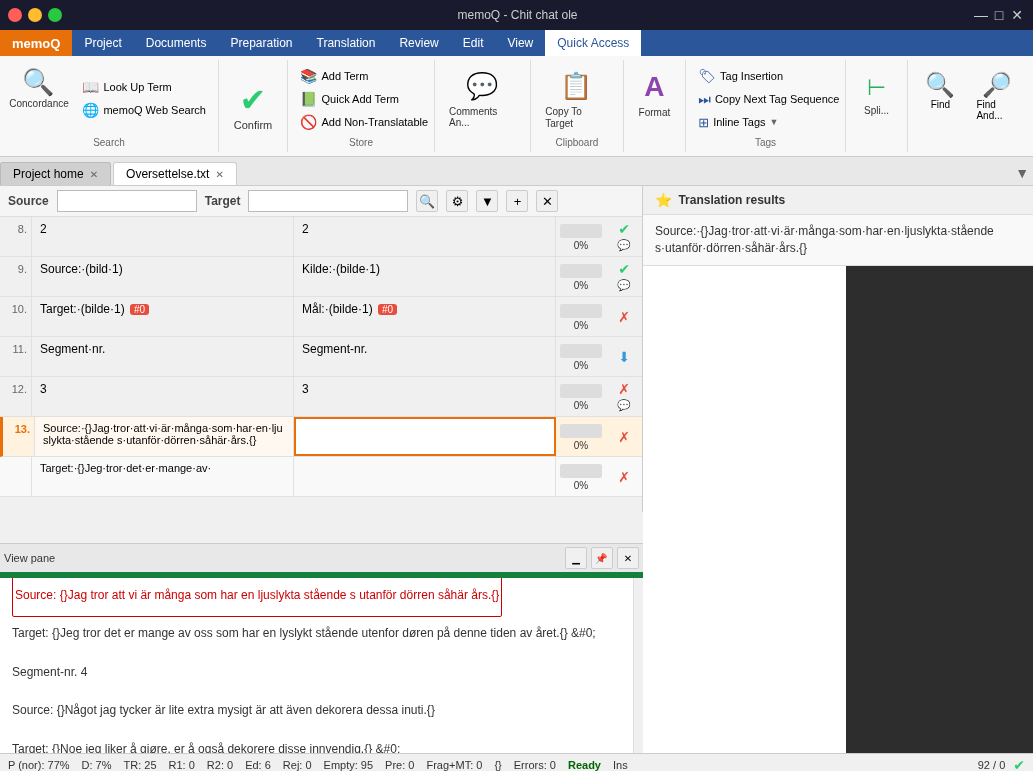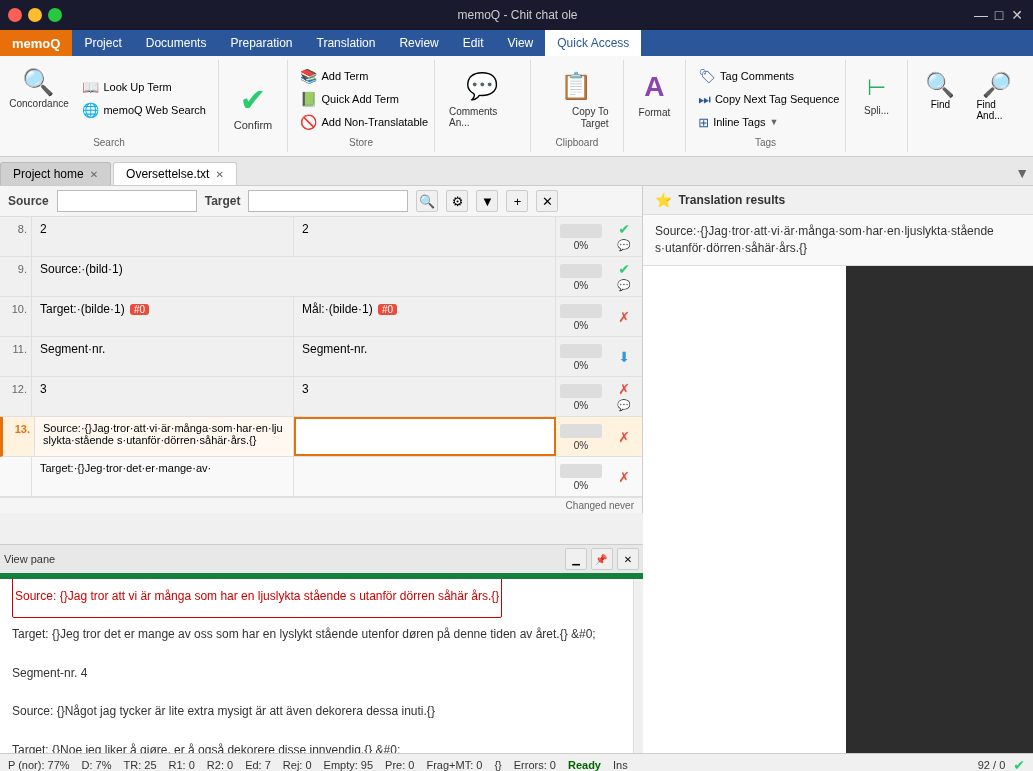--- a/index.html
+++ b/index.html
@@ -450,37 +450,37 @@
   <div class="ribbon-section" style="flex-direction:column; align-items:center; min-width:62px; padding:4px 6px;">
     <div class="big-ribbon-btn" style="flex:1;">
       <div style="font-size:26px; color:#3498db; margin-top:4px;">💬</div>
       <div style="font-size:10px; color:#333; margin-top:4px;">Comments An...</div>
     </div>
   </div>
 
   <div class="ribbon-section" style="flex-direction:column; align-items:center; min-width:62px; padding:4px 6px;">
     <div class="big-ribbon-btn" style="flex:1;">
       <div style="font-size:26px; color:#e67e22; margin-top:4px;">📋</div>
-      <div style="font-size:10px; color:#333; margin-top:4px; text-align:right; line-height:1.2;">Copy To Target</div>
+      <div style="font-size:10px; color:#333; margin-top:4px; text-align:left; line-height:1.2;">Copy To Target</div>
     </div>
     <div class="ribbon-group-label">Clipboard</div>
   </div>
 
   <div class="ribbon-section" style="flex-direction:column; align-items:center; min-width:56px; padding:4px 6px;">
     <div class="big-ribbon-btn" style="flex:1;">
       <div style="font-size:28px; color:#8e44ad; font-weight:bold; margin-top:4px;">A</div>
       <div style="font-size:10px; color:#333; margin-top:4px;">Format</div>
     </div>
   </div>
 
   <div class="ribbon-section" style="flex-direction:column; min-width:140px; padding:4px 6px;">
     <div style="display:flex; flex-direction:column; gap:3px; flex:1; justify-content:center;">
       <div class="ribbon-small-btn">
         <span class="ribbon-small-btn-icon">🏷</span>
-        <span style="font-size:11px;">Tag Comments</span>
+        <span style="font-size:11px;">Tag Insertion</span>
       </div>
       <div class="ribbon-small-btn">
         <span class="ribbon-small-btn-icon">⏭</span>
         <span style="font-size:11px;">Copy Next Tag Sequence</span>
       </div>
       <div class="ribbon-small-btn">
         <span class="ribbon-small-btn-icon inline-tags-icon">⊞</span>
         <span style="font-size:11px;">Inline Tags</span>
         <span style="font-size:9px; color:#666;">▼</span>
       </div>
@@ -551,20 +551,21 @@
             </div>
             <div class="seg-status">
               <span class="status-icon status-check">✔</span>
               <span class="status-icon status-chat" style="font-size:11px;">💬</span>
             </div>
           </div>
 
           <div class="seg-row">
             <div class="seg-num">9.</div>
             <div class="seg-source">Source:·(bild·1)</div>
+            <div class="seg-target">Kilde:·(bilde·1)</div>
             <div class="seg-pct">
               <div class="pct-bar-wrap">
                   <div class="pct-bar" style="width:0%"></div>
                 </div>
               <div class="pct-text">0%</div>
             </div>
             <div class="seg-status">
               <span class="status-icon status-check">✔</span>
               <span class="status-icon status-chat" style="font-size:11px;">💬</span>
             </div>
@@ -638,24 +639,20 @@
             <div class="seg-pct">
               <div class="pct-bar-wrap">
                   <div class="pct-bar" style="width:0%"></div>
                 </div>
               <div class="pct-text">0%</div>
             </div>
             <div class="seg-status">
               <span class="status-icon status-x">✗</span>
             </div>
           </div>
-        </div>
-        <div class="changed-row">
-          <span>Changed</span>&nbsp;
-          <span>never</span>
         </div>
       </div>
 
       <div class="view-pane">
         <div class="view-pane-header">
           <span>View pane</span>
           <div class="view-pane-controls">
             <button class="toolbar-icon-btn" style="font-size:10px;">▁</button>
             <button class="toolbar-icon-btn" style="font-size:10px;">📌</button>
             <button class="toolbar-icon-btn" style="font-size:10px;">✕</button>
@@ -697,21 +694,21 @@
     </div>
   </div>
 </div>
 
 <div class="status-bar">
   <span class="status-item">P (nor): 77%</span>
   <span class="status-item">D: 7%</span>
   <span class="status-item">TR: 25</span>
   <span class="status-item">R1: 0</span>
   <span class="status-item">R2: 0</span>
-  <span class="status-item">Ed: 7</span>
+  <span class="status-item">Ed: 6</span>
   <span class="status-item">Rej: 0</span>
   <span class="status-item">Empty: 95</span>
   <span class="status-item">Pre: 0</span>
   <span class="status-item">Frag+MT: 0</span>
   <span class="status-item">{}</span>
   <span class="status-item">Errors: 0</span>
   <span class="status-item status-ready">Ready</span>
   <span class="status-item">Ins</span>
   <span class="status-right">
     <span>92 / 0</span>

